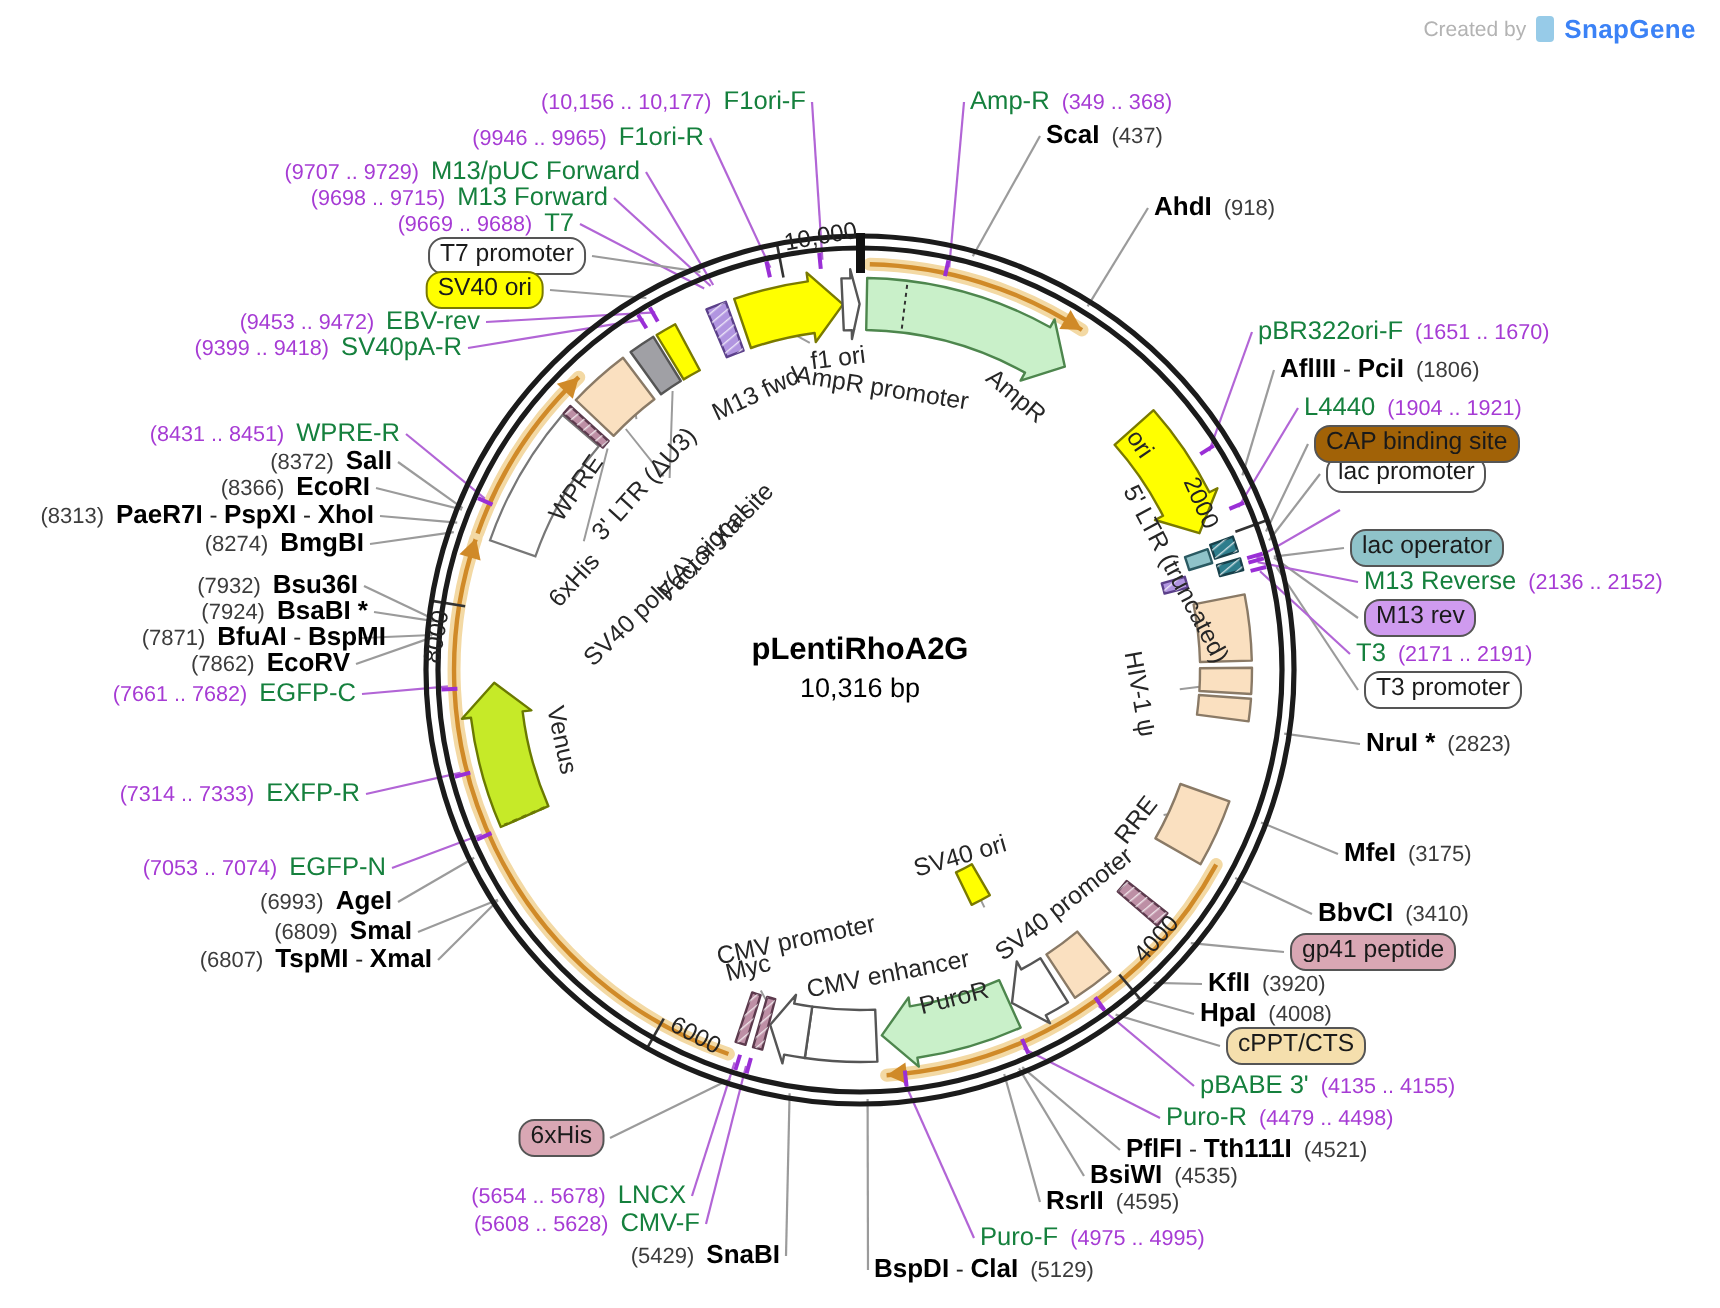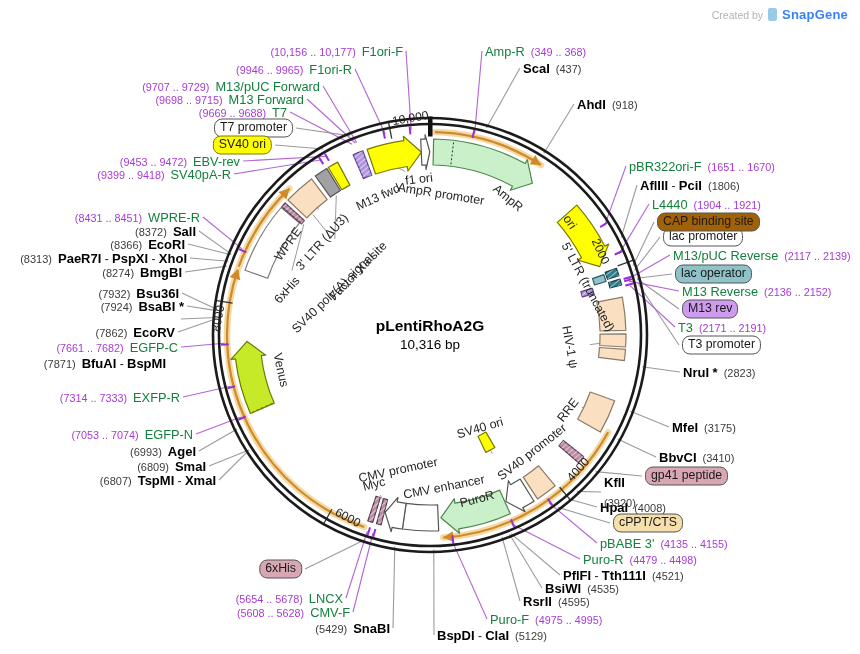--- a/index.html
+++ b/index.html
@@ -321,21 +321,21 @@
       <span><span class="enzname">BmgBI</span></span>
     </div>
     <div class="lbl sideL" style="left: 179px; top: 293px;">
       <span class="coord">(7932)</span>
       <span><span class="enzname">Bsu36I</span></span>
     </div>
     <div class="lbl sideL" style="left: 184px; top: 306px;">
       <span class="coord">(7924)</span>
       <span><span class="enzname">BsaBI *</span></span>
     </div>
-    <div class="lbl sideL" style="left: 166px; top: 319px; margin-top: 44px;">
+    <div class="lbl sideL" style="left: 193px; top: 319px;">
       <span class="coord">(7871)</span>
       <span><span class="enzname">BfuAI</span><span class="sep"> - </span><span class="enzname">BspMI</span></span>
     </div>
     <div class="lbl sideL" style="left: 175px; top: 332px;">
       <span class="coord">(7862)</span>
       <span><span class="enzname">EcoRV</span></span>
     </div>
     <div class="lbl sideL pri" style="left: 178px; top: 347px;">
       <span class="coord">(7661 .. 7682)</span>
       <span><span class="priname">EGFP-C</span></span>
@@ -399,21 +399,21 @@
     </div>
     <div class="lbl sideR pri" style="left: 600px; top: 543px;">
       <span><span class="priname">pBABE 3'</span></span>
       <span class="coord">(4135 .. 4155)</span>
     </div>
     <div class="boxlbl sideR" style="background: rgb(245, 223, 173); left: 613px; top: 523px;">cPPT/CTS</div>
     <div class="lbl sideR" style="left: 600px; top: 507px;">
       <span><span class="enzname">HpaI</span></span>
       <span class="coord">(4008)</span>
     </div>
-    <div class="lbl sideR" style="left: 604px; top: 492px; flex-direction: column;">
+    <div class="lbl sideR" style="left: 604px; top: 492px;">
       <span><span class="enzname">KflI</span></span>
       <span class="coord">(3920)</span>
     </div>
     <div class="boxlbl sideR" style="background: rgb(217, 167, 180); left: 645px; top: 476px;">gp41 peptide</div>
     <div class="lbl sideR" style="left: 659px; top: 457px;">
       <span><span class="enzname">BbvCI</span></span>
       <span class="coord">(3410)</span>
     </div>
     <div class="lbl sideR" style="left: 672px; top: 427px;">
       <span><span class="enzname">MfeI</span></span>
@@ -427,24 +427,20 @@
     <div class="lbl sideR pri" style="left: 678px; top: 327px;">
       <span><span class="priname">T3</span></span>
       <span class="coord">(2171 .. 2191)</span>
     </div>
     <div class="boxlbl sideR" style="background: rgb(207, 155, 239); left: 682px; top: 309px;">M13 rev</div>
     <div class="lbl sideR pri" style="left: 682px; top: 291px;">
       <span><span class="priname">M13 Reverse</span></span>
       <span class="coord">(2136 .. 2152)</span>
     </div>
     <div class="boxlbl sideR" style="background: rgb(143, 195, 201); left: 675px; top: 274px;">lac operator</div>
-    <div class="lbl sideR pri" style="left: 673px; top: 255px;">
-      <span><span class="priname">M13/pUC Reverse</span></span>
-      <span class="coord">(2117 .. 2139)</span>
-    </div>
     <div class="boxlbl sideR" style="background: rgb(255, 255, 255); left: 663px; top: 237px;">lac promoter</div>
     <div class="boxlbl sideR" style="background: #a16207; left: 657px; top: 222px;">CAP binding site</div>
     <div class="lbl sideR pri" style="left: 652px; top: 204px;">
       <span><span class="priname">L4440</span></span>
       <span class="coord">(1904 .. 1921)</span>
     </div>
     <div class="lbl sideR" style="left: 640px; top: 185px;">
       <span><span class="enzname">AflIII</span><span class="sep"> - </span><span class="enzname">PciI</span></span>
       <span class="coord">(1806)</span>
     </div>

